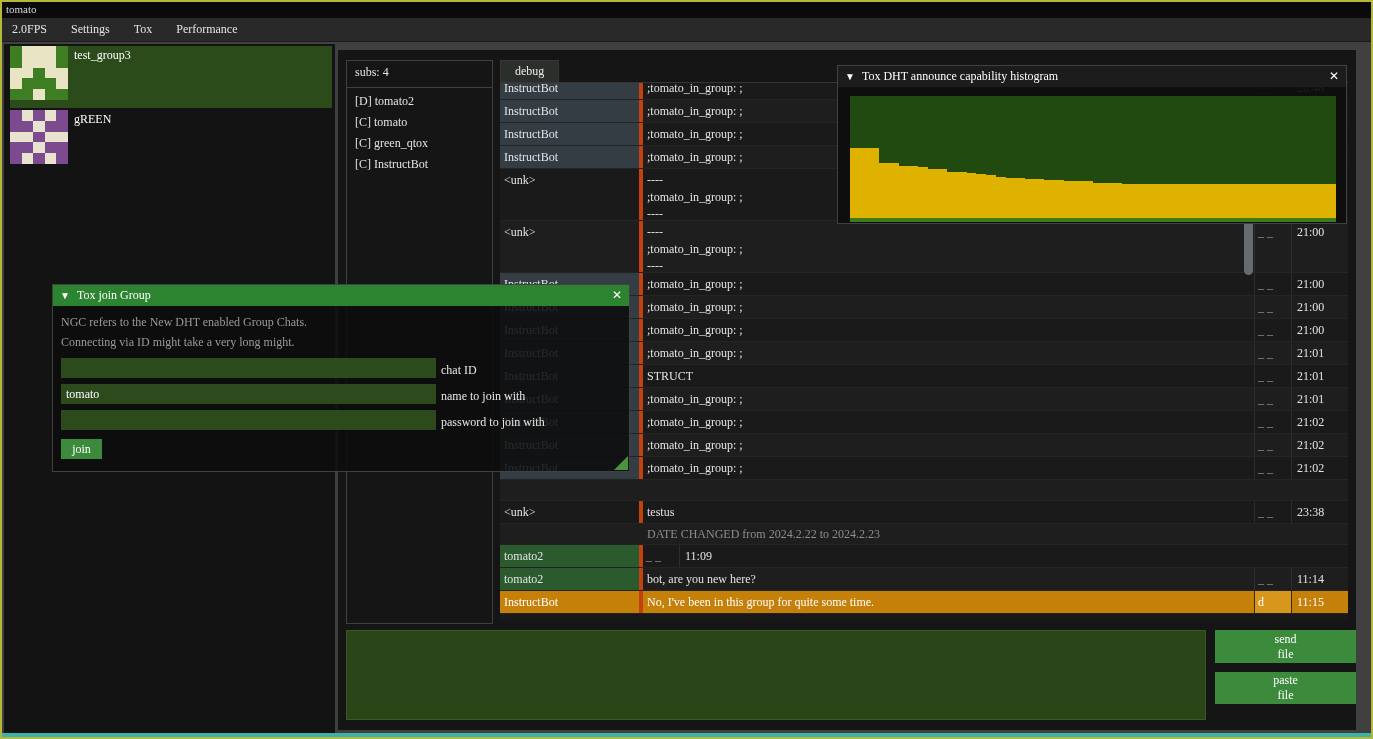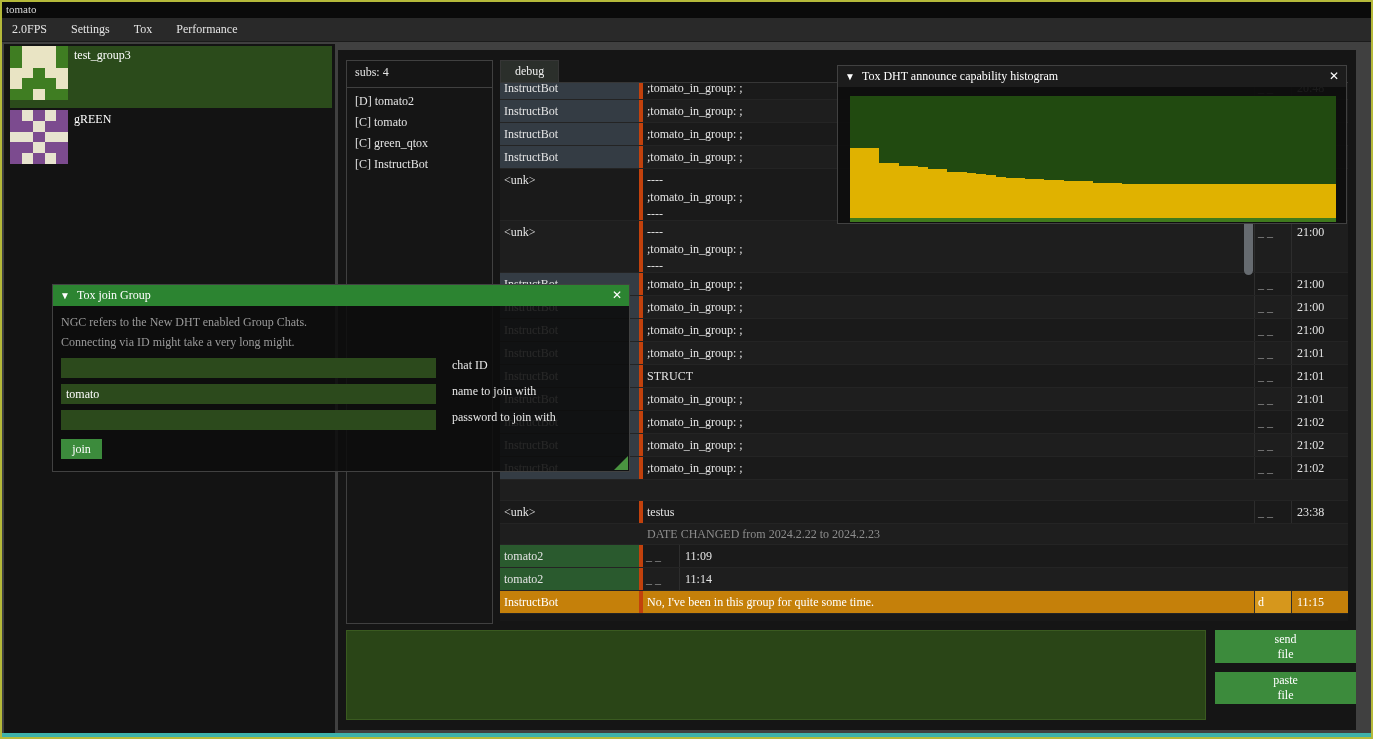--- a/index.html
+++ b/index.html
@@ -68,21 +68,21 @@
   .fwin-title{position:absolute;left:0;top:0;right:0;height:21px;display:flex;align-items:center;
               padding:0 7px;gap:7px;color:#fff;cursor:move;box-sizing:border-box}
   .fwin-body{position:absolute;left:0;right:0;top:21px;bottom:0}
   .collapse-arrow{font-size:10px;cursor:pointer}
   .close-x{margin-left:auto;font-size:12px;cursor:pointer}
 
   #join-win{left:50px;top:282px;width:578px;height:188px;background:rgba(13,13,13,0.88)}
   #join-title{background:#2c8431}
   .join-info{color:#9a9a9a;margin:0 0 0 8px;line-height:20px}
   .join-info.first{margin-top:6px}
-  .join-field-row{display:flex;align-items:flex-start;gap:16px;margin:6px 0 0 8px}
+  .join-field-row{display:flex;align-items:flex-end;gap:5px;margin:6px 0 0 8px}
   .join-input{width:375px;height:20px;background:#2c4a1c;border:none;outline:none;color:#fff;
               font-family:inherit;font-size:12px;padding:0 5px;box-sizing:border-box}
   .join-label{color:#e8e8e8;white-space:pre}
   #join-btn{margin:9px 0 0 8px;width:41px;height:20px;background:#3c8b3c;border:none;color:#fff;
             font-family:inherit;font-size:12px;cursor:pointer}
   #join-grip{position:absolute;right:1px;bottom:1px;width:0;height:0;
              border-left:14px solid transparent;border-bottom:14px solid #4a9440;cursor:nwse-resize}
 
   #hist-win{left:835px;top:63px;width:510px;height:159px;background:rgba(14,14,14,0.94)}
   #hist-title{background:#1c1c1c}
@@ -197,21 +197,21 @@
           <div class="chat-row h1"><div class="c-name n-bot">InstructBot</div><div class="c-msg"><div class="m-line">;tomato_in_group: ;</div></div><div class="c-flags">_ _</div><div class="c-time">21:01</div></div>
           <div class="chat-row h1"><div class="c-name n-bot">InstructBot</div><div class="c-msg"><div class="m-line">STRUCT</div></div><div class="c-flags">_ _</div><div class="c-time">21:01</div></div>
           <div class="chat-row h1"><div class="c-name n-bot">InstructBot</div><div class="c-msg"><div class="m-line">;tomato_in_group: ;</div></div><div class="c-flags">_ _</div><div class="c-time">21:01</div></div>
           <div class="chat-row h1"><div class="c-name n-bot">InstructBot</div><div class="c-msg"><div class="m-line">;tomato_in_group: ;</div></div><div class="c-flags">_ _</div><div class="c-time">21:02</div></div>
           <div class="chat-row h1"><div class="c-name n-bot">InstructBot</div><div class="c-msg"><div class="m-line">;tomato_in_group: ;</div></div><div class="c-flags">_ _</div><div class="c-time">21:02</div></div>
           <div class="chat-row h1"><div class="c-name n-bot">InstructBot</div><div class="c-msg"><div class="m-line">;tomato_in_group: ;</div></div><div class="c-flags">_ _</div><div class="c-time">21:02</div></div>
           <div class="chat-row date"><div class="c-name"></div></div>
           <div class="chat-row h1"><div class="c-name">&lt;unk&gt;</div><div class="c-msg"><div class="m-line">testus</div></div><div class="c-flags">_ _</div><div class="c-time">23:38</div></div>
           <div class="chat-row date"><div class="c-name"></div><div class="c-date-text">DATE CHANGED from 2024.2.22 to 2024.2.23</div></div>
           <div class="chat-row h1"><div class="c-name n-tomato2">tomato2</div><div class="c-flags">_ _</div><div class="c-time">11:09</div></div>
-          <div class="chat-row h1"><div class="c-name n-tomato2">tomato2</div><div class="c-flags">_ _</div><div class="c-time">11:14</div></div>
+          <div class="chat-row h1"><div class="c-name n-tomato2">tomato2</div><div class="c-msg"><div class="m-line">bot, are you new here?</div></div><div class="c-flags">_ _</div><div class="c-time">11:14</div></div>
           <div class="chat-row h1 row-orange"><div class="c-name">InstructBot</div><div class="c-msg"><div class="m-line">No, I've been in this group for quite some time.</div></div><div class="c-flags">d</div><div class="c-time">11:15</div></div>
         </div>
       <div id="chat-scrollbar"></div>
     </div>
 
     <textarea id="composer" style=""></textarea>
     <button class="file-btn" id="send-btn">send
 file</button>
     <button class="file-btn" id="paste-btn">paste
 file</button>

